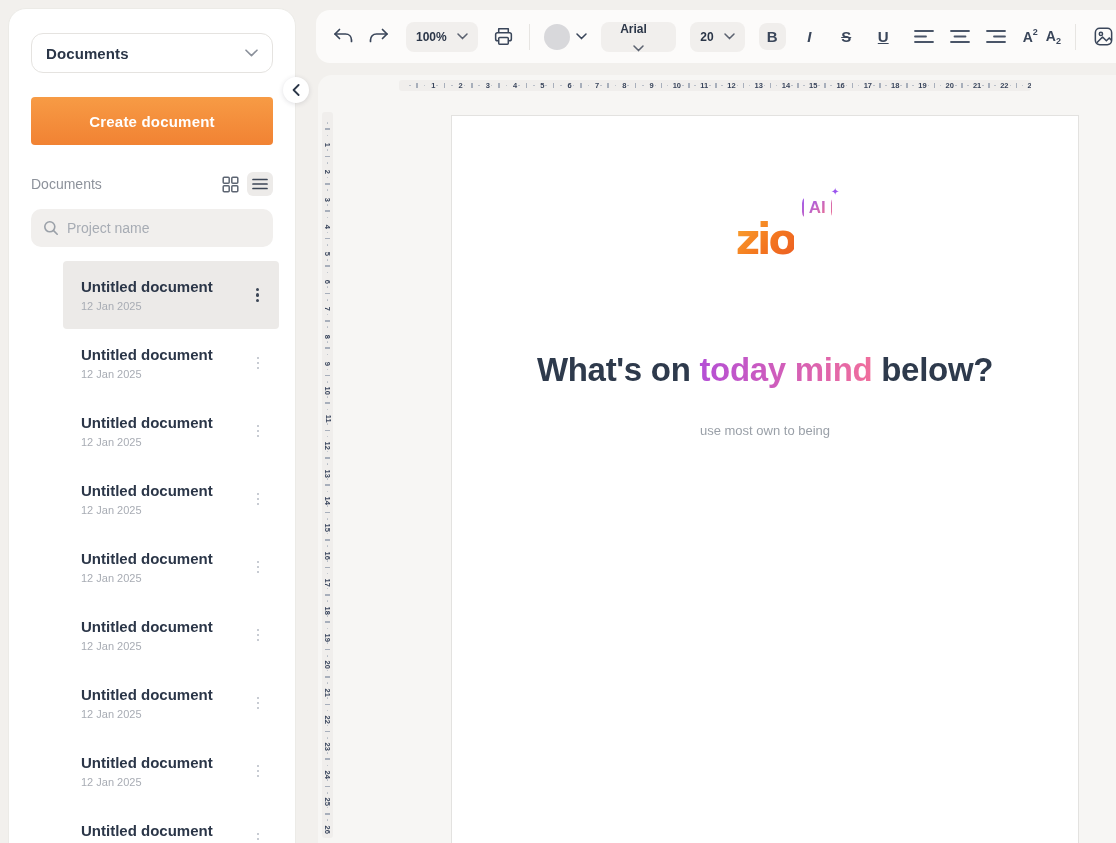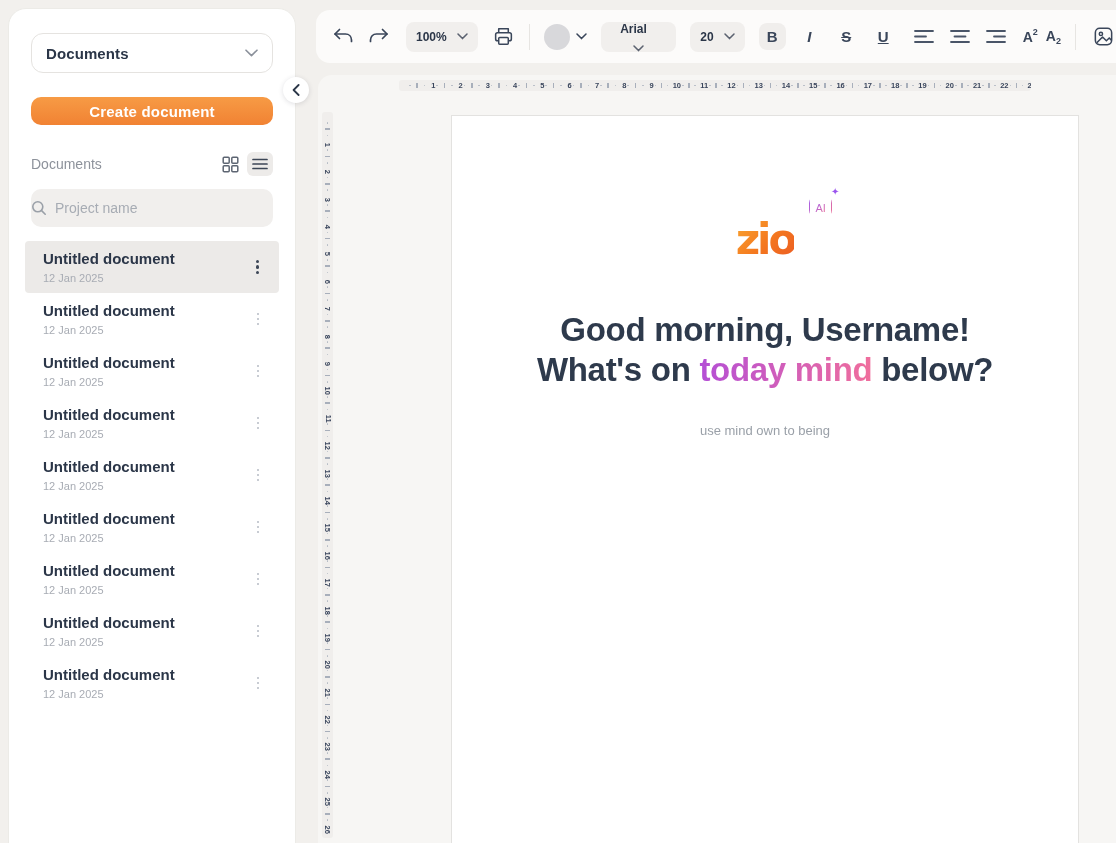--- a/index.html
+++ b/index.html
@@ -6,36 +6,36 @@
   html,body { width:1116px; height:843px; overflow:hidden; }
   body { background:#f2f0ed; font-family:"Liberation Sans","DejaVu Sans",sans-serif; color:#2b3648; }
   #app { position:relative; width:1116px; height:843px; overflow:hidden; }
 
   
   .sidebar { position:absolute; left:8px; top:8px; width:288px; height:860px;
     background:#ffffff; border:1px solid #ecebe7; border-radius:18px; padding:24px 22px 0; }
   .collection-select { height:40px; border:1px solid #e5e3e0; border-radius:12px;
     display:flex; align-items:center; justify-content:space-between; padding:0 14px; cursor:pointer; background:#fff; }
   .collection-select .val { font-size:15px; font-weight:700; color:#2b3648; letter-spacing:.1px; }
-  .create-btn { margin-top:24px; width:100%; height:28px; border:none; border-radius:10px;
+  .create-btn { margin-top:24px; width:100%; height:48px; border:none; border-radius:4px;
     background:linear-gradient(180deg,#f79b45,#f18233); color:#fff; font-size:15px; font-weight:700;
     font-family:inherit; letter-spacing:.2px; cursor:pointer; }
   .docs-row { margin-top:27px; display:flex; align-items:center; }
   .docs-row .lbl { font-size:14px; color:#8d929b; font-weight:500; flex:1; }
   .view-btn { width:26px; height:24px; display:flex; align-items:center; justify-content:center;
     border-radius:6px; cursor:pointer; margin-left:4px; }
   .view-btn.active { background:#edebe9; }
   .search-box { margin-top:13px; height:38px; background:#f1efed; border-radius:10px;
-    display:flex; align-items:center; padding:0 0; }
+    display:flex; align-items:center; padding:0 12px; }
   .search-box input { border:none; outline:none; background:transparent; font-family:inherit;
     font-size:14px; color:#2b3648; margin-left:8px; width:100%; }
   .search-box input::placeholder { color:#a7acb4; }
   .doc-list { margin:14px -6px 0; }
-  .doc-item { height:52px; border-radius:4px; display:flex; align-items:center;
-    padding:0 14px 0 18px; cursor:pointer; }
+  .doc-item { height:68px; border-radius:4px; display:flex; align-items:center;
+    padding:0 14px 0 18px; cursor:pointer;margin-left:38px; }
   .doc-item.selected { background:#eceae8; }
   .doc-meta { flex:1; }
   .doc-title { font-size:15px; font-weight:700; color:#2b3648; line-height:18px; }
   .doc-date { font-size:11px; color:#a8acb4; margin-top:4px; }
   .kebab { display:flex; flex-direction:column; align-items:center; gap:2.5px; padding:6px; cursor:pointer; }
   .kebab i { width:2.5px; height:2.5px; border-radius:50%; background:#b6bbc4; }
   .doc-item.selected .kebab i { width:3.2px; height:3.2px; background:#3c4656; }
 
   .collapse-btn { position:absolute; left:283px; top:77px; width:26px; height:26px; border-radius:50%;
     background:#fff; box-shadow:0 1px 5px rgba(40,40,60,.15); display:flex; align-items:center;
@@ -86,21 +86,21 @@
 
   .page { position:absolute; left:133px; top:40px; width:628px; height:729px; background:#ffffff;
     border:1px solid #e3e2e0; border-bottom:none; text-align:center; }
   .logo-wrap { display:inline-block; position:relative; margin-top:96px; }
   .logo-text { font-size:42px; font-weight:800; letter-spacing:-3px; line-height:56px;
     background:linear-gradient(135deg,#f9a42e 5%,#f4771f 55%,#ea5a24 100%);
     -webkit-background-clip:text; background-clip:text; color:transparent;
     font-family:"DejaVu Sans","Liberation Sans",sans-serif; }
   .ai-badge { position:absolute; top:-16px; right:-38px; background:linear-gradient(135deg,#9d5cf0,#f0708f);
     border-radius:7px; padding:1.5px; }
-  .ai-badge-inner { background:#fff; border-radius:5.5px; padding:12px 5px; font-size:11px; font-weight:400;
+  .ai-badge-inner { background:#fff; border-radius:5.5px; padding:12px 5px; font-size:17px; font-weight:700;
     background-clip:padding-box; }
   .ai-badge-inner span { background:linear-gradient(135deg,#9d5cf0,#f0708f);
     -webkit-background-clip:text; background-clip:text; color:transparent; }
   .sparkle { position:absolute; top:-9px; right:-7px; font-size:10px; color:#9b55ee;
     background:transparent; line-height:1; }
   .greeting { margin-top:42px; font-size:33px; line-height:40px; font-weight:700; color:#2e3a4c;
     letter-spacing:-.3px; }
   .hl { background:linear-gradient(90deg,#b44fd6,#f06e9c);
     -webkit-background-clip:text; background-clip:text; color:transparent; }
   .subtext { margin-top:15px; font-size:13px; line-height:17px; color:#9aa0a8; font-weight:500; }
@@ -693,23 +693,23 @@
 
     <div class="page">
       <div class="logo-wrap">
         <span class="logo-text">zio</span>
         <span class="ai-badge">
           <span class="ai-badge-inner"><span>AI</span></span>
           <span class="sparkle">✦</span>
         </span>
       </div>
       <h1 class="greeting">
-        <span>Good morning, Username!</span><br>
+        <br>
         <span>What's on </span><span class="hl">today mind</span><span> below?</span>
       </h1>
       <p class="subtext">
         <br>
-        <span>use mind own to being</span>
+        <span>use most own to being</span>
       </p>
     </div>
   </div>
 
 </div>
 
 </body></html>

